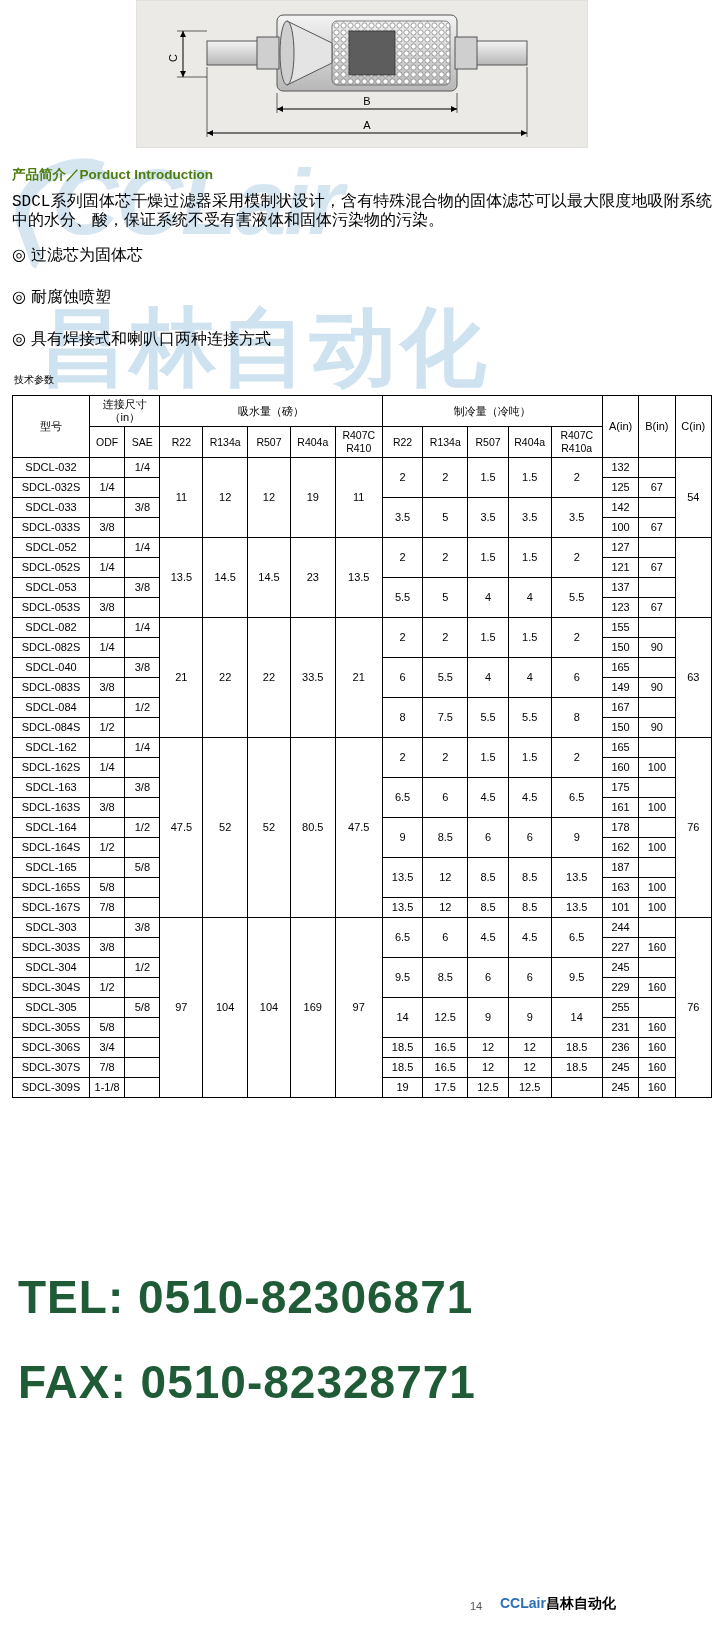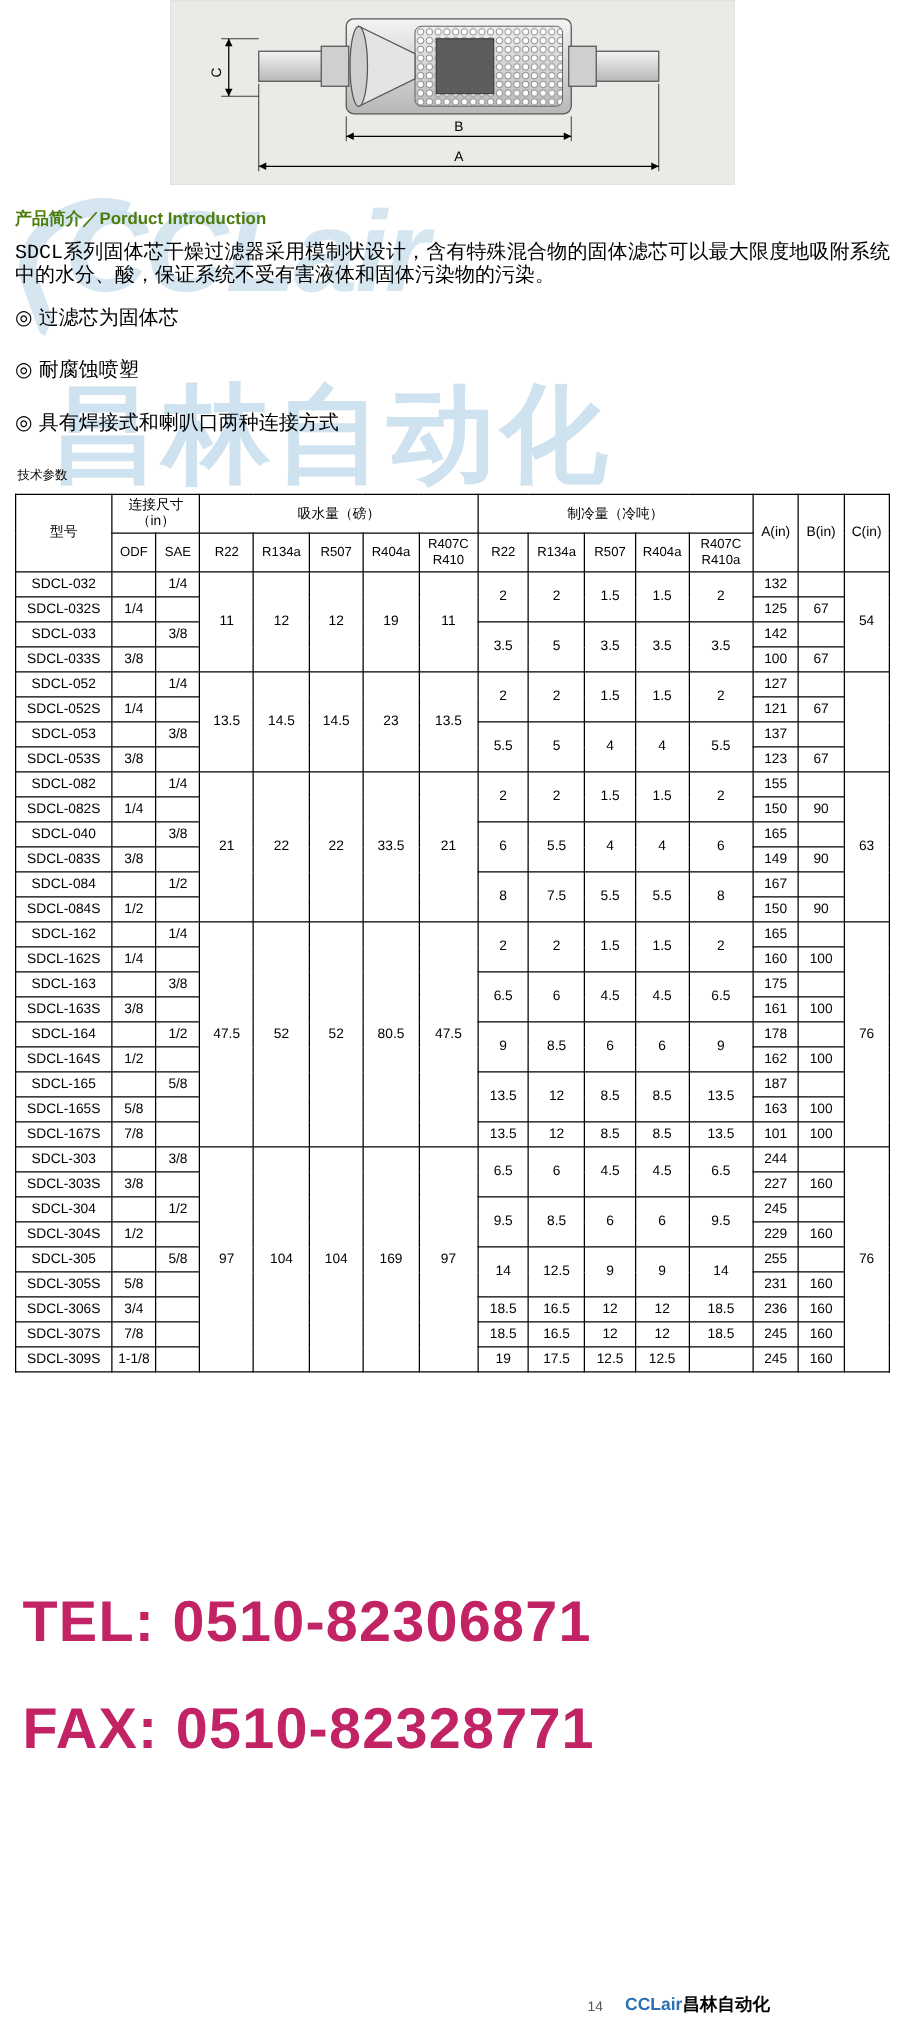--- a/index.html
+++ b/index.html
@@ -51,21 +51,21 @@
     border-right-color:transparent;
     border-bottom-color:transparent;
     transform:rotate(-20deg);
     opacity:.85;
   }
   .wm-tel, .wm-fax {
     position:absolute;
     left:18px;
     font-size:46px;
     font-weight:bold;
-    color:#be185d;
+    color:#14532d;
     letter-spacing:1px;
     opacity:.95;
     white-space:nowrap;
   }
   .wm-tel { top:1270px; }
   .wm-fax { top:1355px; }
   .wm-footer {
     position:absolute;
     left:500px; top:1595px;
     font-size:14px;

